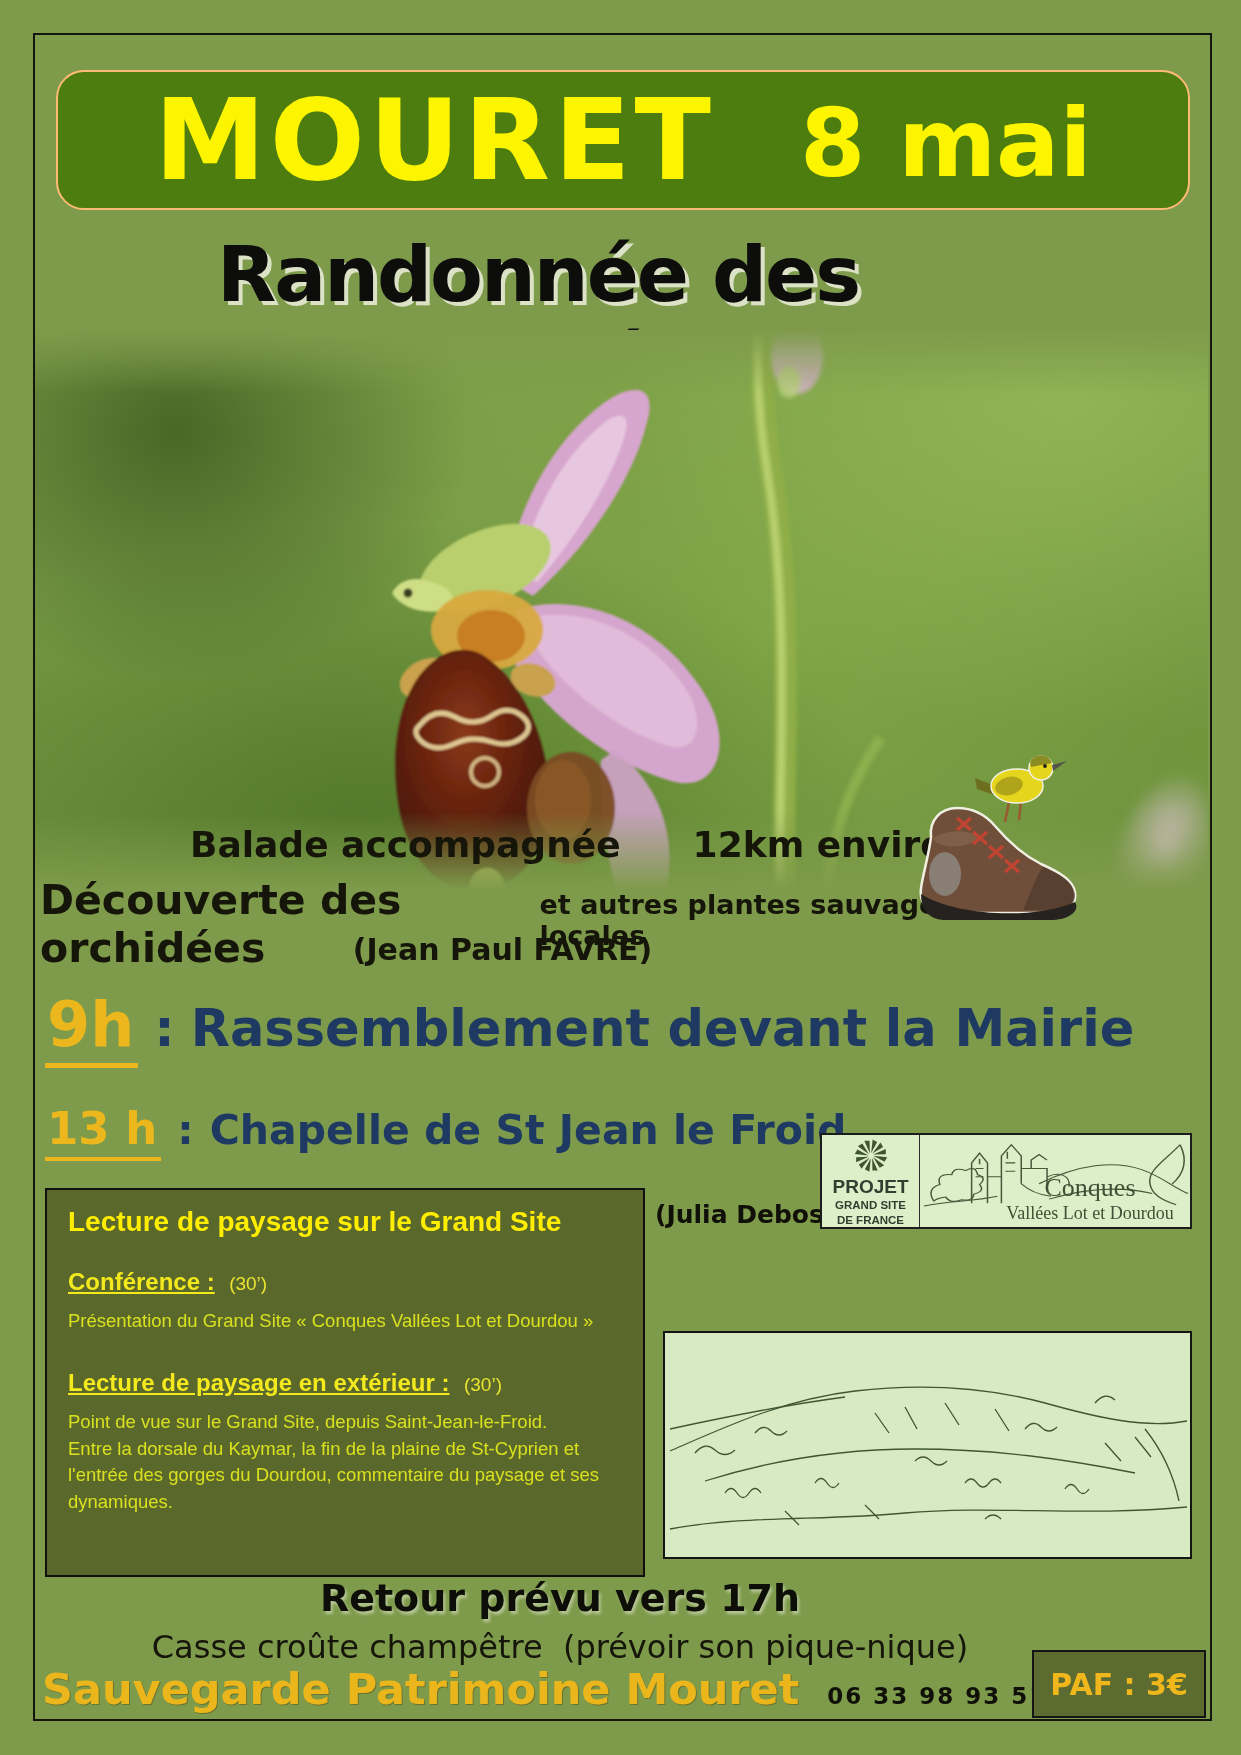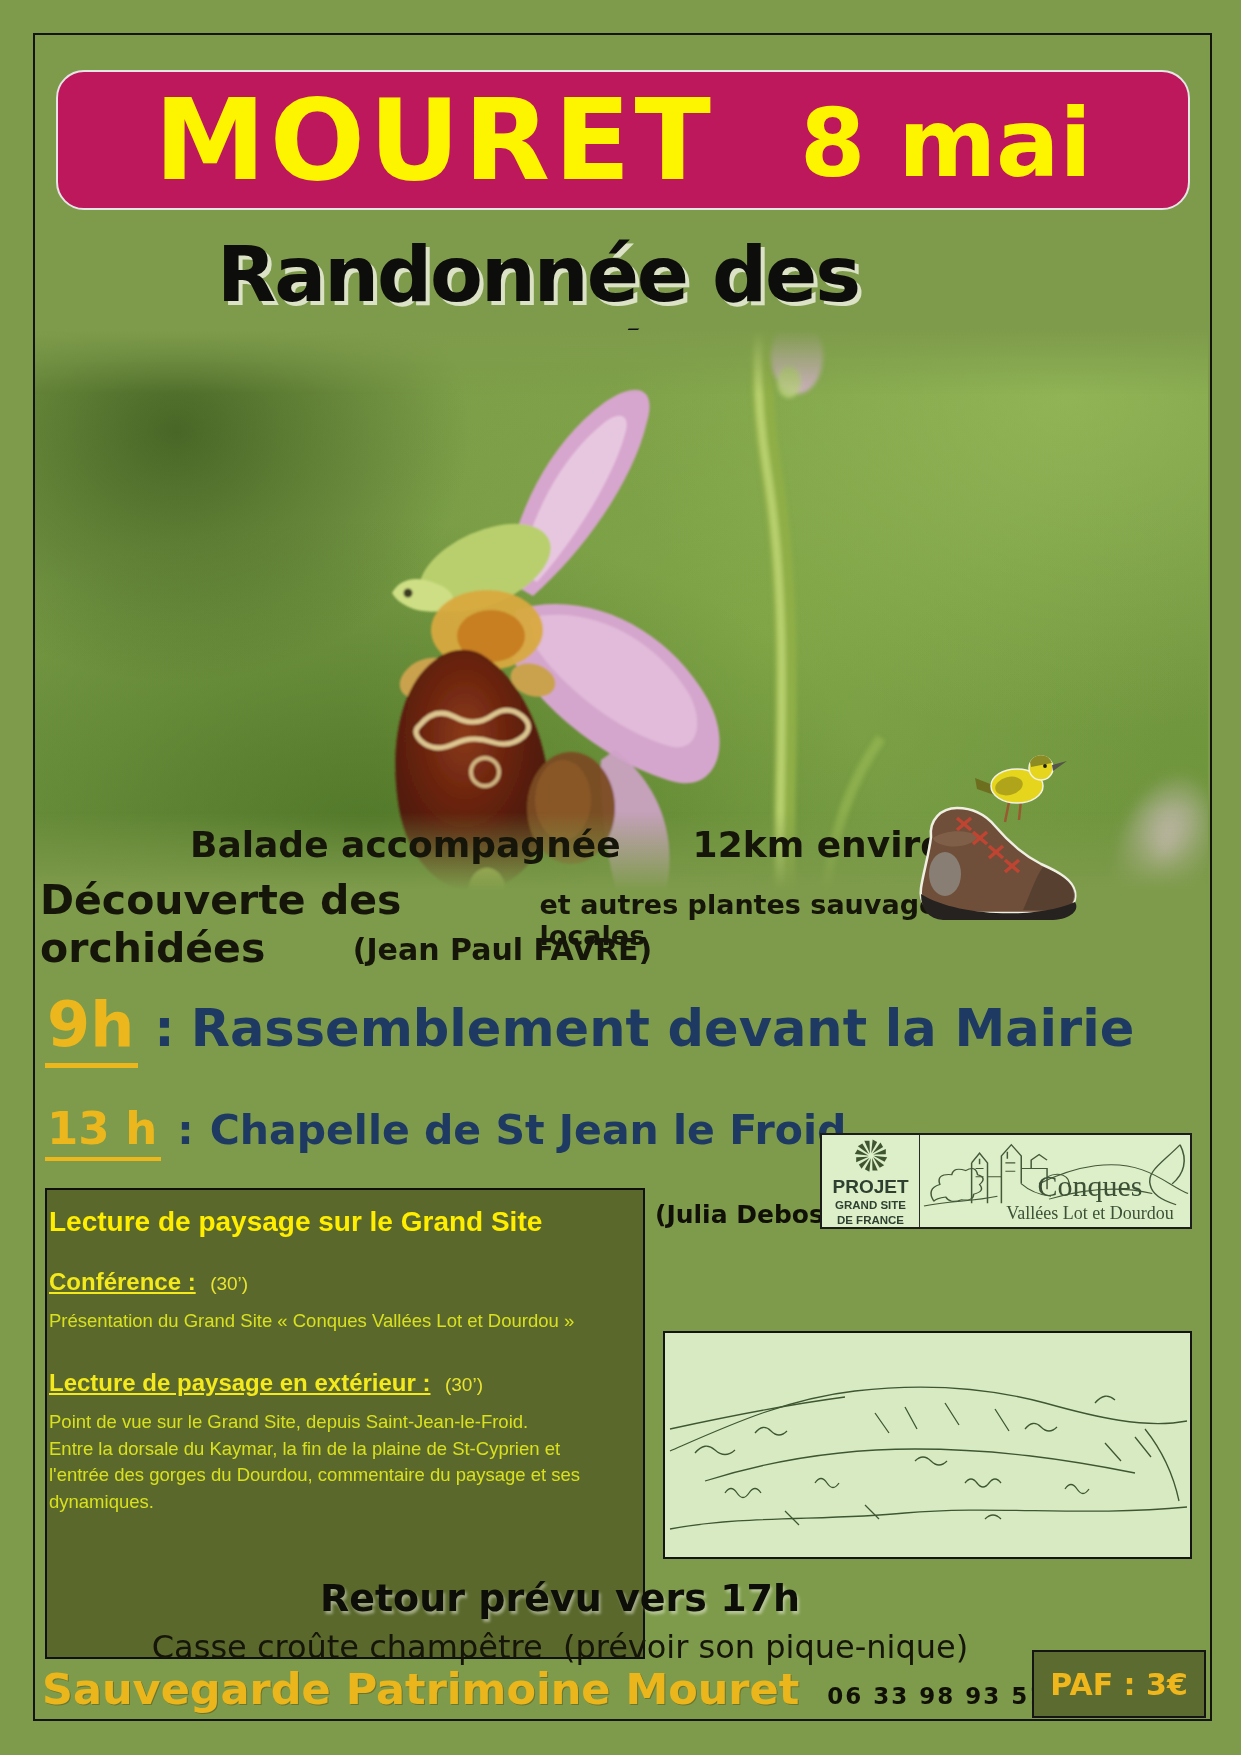--- a/index.html
+++ b/index.html
@@ -5,22 +5,22 @@
   html,body{margin:0;padding:0;}
   body{width:1241px;height:1755px;background:#7e9b4b;overflow:hidden;
        font-family:"DejaVu Sans",sans-serif;position:relative;}
   #poster{position:absolute;inset:0;}
   .abs{position:absolute;}
 
   
   .frame{left:33px;top:33px;width:1175px;height:1684px;border:2px solid #151510;}
 
   
-  .banner{left:56px;top:70px;width:1130px;height:136px;background:#be185d;
-          border:2px solid #e5e5e5;border-radius:28px;display:flex;
+  .banner{left:56px;top:70px;width:1130px;height:136px;background:#4d7c0f;
+          border:2px solid #fdba74;border-radius:28px;display:flex;
           align-items:center;justify-content:center;gap:85px;}
   .banner .title{font-size:112px;font-weight:700;color:#fdf500;letter-spacing:4px;line-height:1;}
   .banner .date{font-size:94px;font-weight:700;color:#fdf500;line-height:1;padding-top:8px;}
 
   
   .main-title{left:33px;top:230px;width:1010px;text-align:center;font-size:77px;
               font-weight:700;color:#0d0d0b;letter-spacing:-2px;
               text-shadow:4px 4px 0 rgba(235,238,220,0.85);}
 
   
@@ -63,27 +63,27 @@
 
   
   .logo-box{left:820px;top:1133px;width:372px;height:96px;background:#dcefc8;
             border:2px solid #1c1c1c;display:flex;box-sizing:border-box;}
   .logo-left{width:97px;border-right:1.5px solid #2a2a2a;display:flex;flex-direction:column;
              align-items:center;justify-content:center;padding-top:4px;}
   .logo-left .l1{font-family:"Liberation Sans",sans-serif;font-size:19px;font-weight:700;color:#2f4030;margin-top:5px;line-height:1.1;}
   .logo-left .l2,.logo-left .l3{font-family:"Liberation Sans",sans-serif;font-size:11.5px;font-weight:700;color:#2f4030;line-height:1.25;}
   .logo-right{position:relative;flex:1;}
   .conques-title{position:absolute;left:70px;right:0;bottom:26px;text-align:center;
-                 font-family:"Liberation Serif",serif;font-size:30px;color:#3c5136;line-height:1;}
+                 font-family:"Liberation Serif",serif;font-size:26px;color:#3c5136;line-height:1;}
   .conques-sub{position:absolute;left:70px;right:0;bottom:5px;text-align:center;
                font-family:"Liberation Serif",serif;font-size:18px;color:#3c5136;line-height:1;}
 
   
-  .info-box{left:45px;top:1188px;width:600px;height:471px;background:#5a682c;
-            border:2px solid #101010;box-sizing:border-box;padding:16px 2px;
+  .info-box{left:45px;top:1188px;width:600px;height:389px;background:#5a682c;
+            border:2px solid #101010;box-sizing:border-box;padding:16px 21px;
             font-family:"Liberation Sans",sans-serif;}
   .ib-title{font-size:28px;font-weight:700;color:#ffee00;margin-bottom:30px;}
   .ib-heading{font-size:24px;font-weight:700;color:#f3e91c;text-decoration:underline;}
   .ib-dur{font-size:19px;color:#e9e431;margin-left:10px;}
   .ib-body{font-size:18.5px;color:#d9e11f;margin-top:12px;line-height:1.45;white-space:pre-line;}
   .ib-sec2{margin-top:34px;}
 
   
   .sketch-box{left:663px;top:1331px;width:529px;height:228px;background:#d8eac2;
               border:2px solid #141414;box-sizing:border-box;overflow:hidden;}

